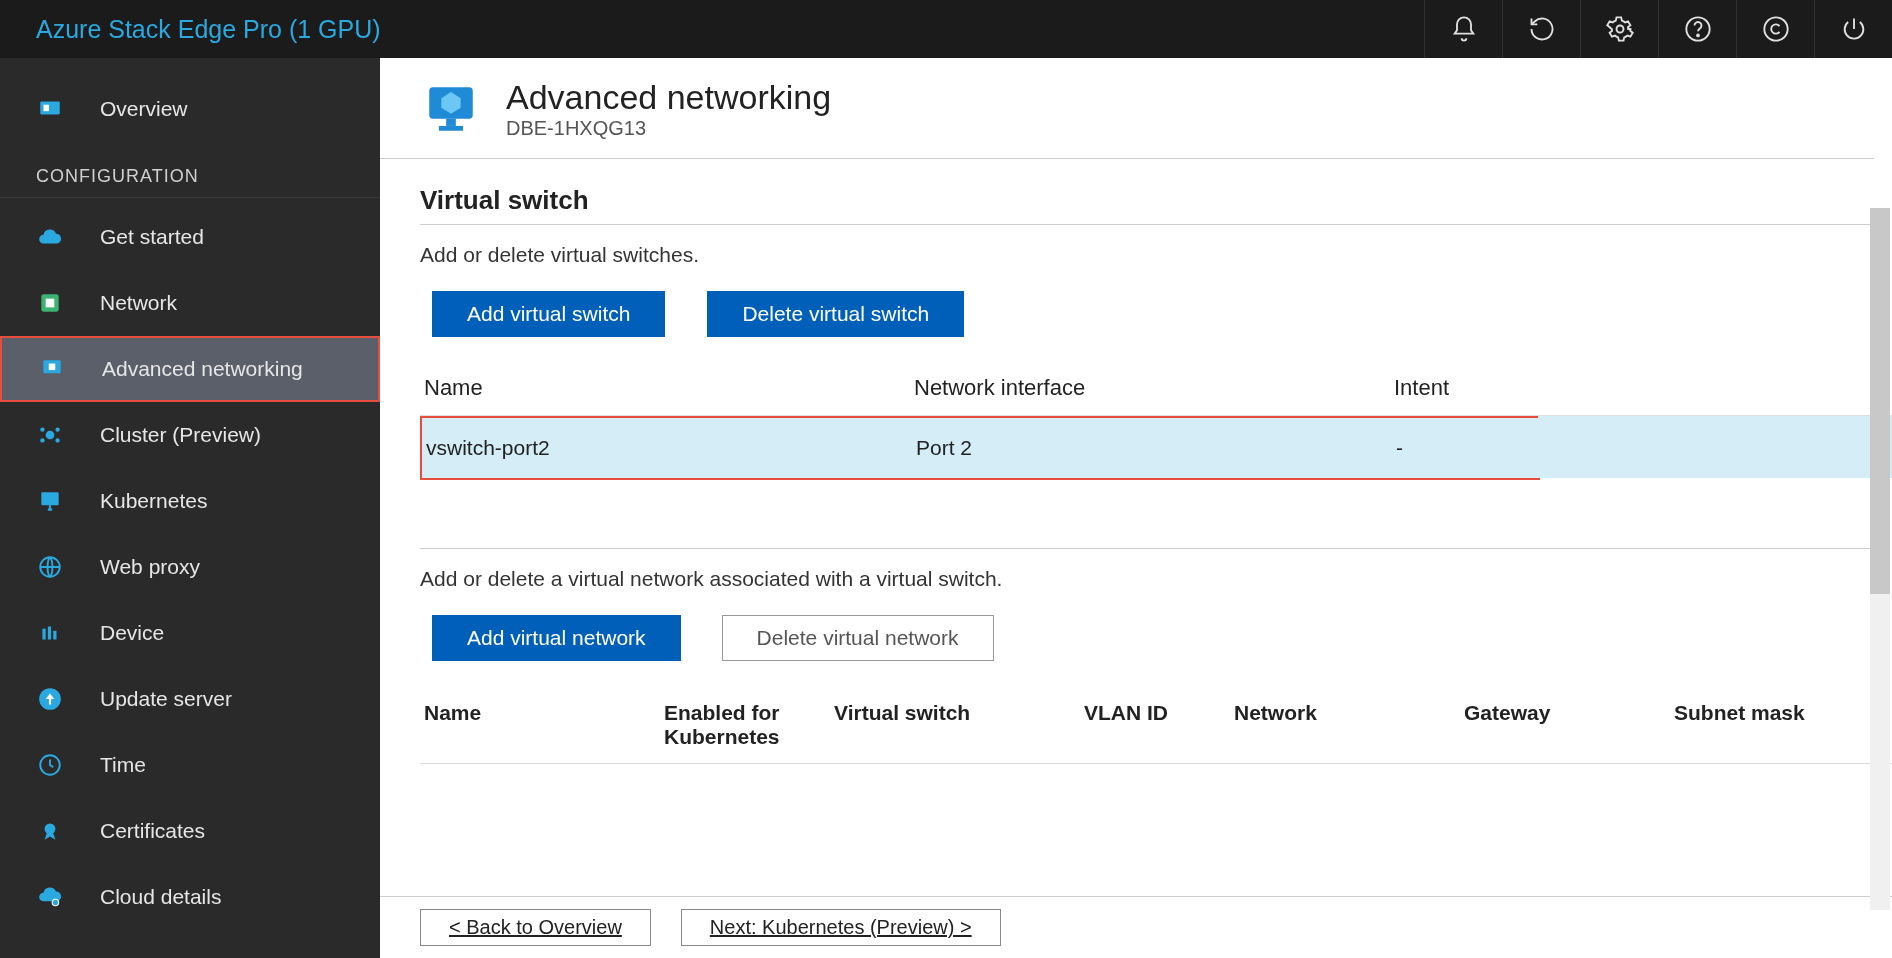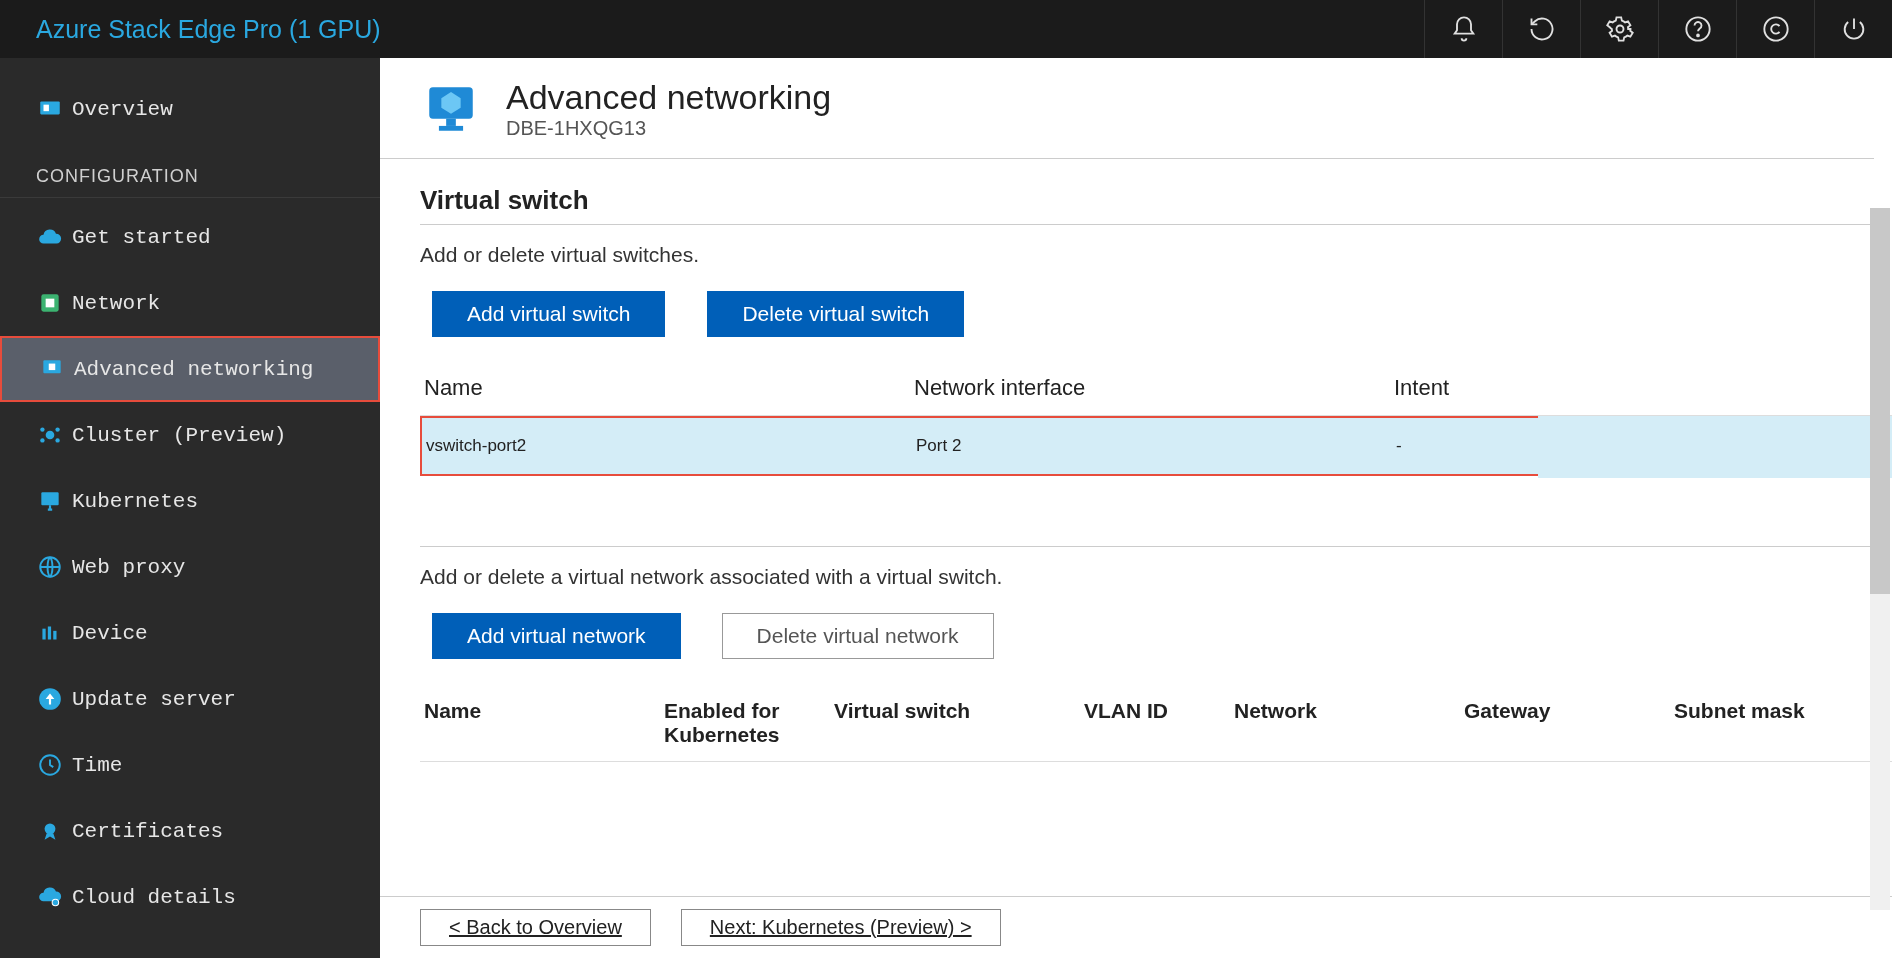--- a/index.html
+++ b/index.html
@@ -11,21 +11,21 @@
 .topbar-title { color: #2aa8e0; font-size: 25px; font-weight: 400; padding-left: 36px; flex: 1; }
 .topbar-icons { display: flex; height: 100%; }
 .topbar-icon { width: 78px; display: flex; align-items: center; justify-content: center; color: #e0e0e0; border-left: 1px solid #333; cursor: pointer; }
 .topbar-icon svg { width: 28px; height: 28px; }
 
 
 .body { display: flex; flex: 1; min-height: 0; }
 
 
 .sidebar { width: 380px; background: #2a2a2a; color: #e6e6e6; padding-top: 18px; overflow-y: auto; }
-.side-item { display: flex; align-items: center; height: 66px; padding-left: 36px; gap: 8px; cursor: pointer; font-size: 21px; font-family: Liberation Mono, monospace; }
+.side-item { display: flex; align-items: center; height: 66px; padding-left: 36px; gap: 36px; cursor: pointer; font-size: 21px; }
 .side-item.selected { background: #5a5f6a; border: 2px solid #e74c3c; }
 .side-section { padding: 24px 36px 10px 36px; font-size: 18px; letter-spacing: 1px; color: #d0d0d0; border-bottom: 1px solid #3a3a3a; margin-bottom: 6px; }
 .side-icon { width: 28px; height: 28px; display: flex; align-items: center; justify-content: center; }
 .side-icon svg { width: 26px; height: 26px; }
 
 
 .main { flex: 1; background: #fff; display: flex; flex-direction: column; min-width: 0; position: relative; }
 .page-header { display: flex; align-items: center; gap: 24px; padding: 20px 0 18px 40px; border-bottom: 1px solid #ccc; margin: 0 18px 0 0; }
 .page-header-icon { width: 62px; height: 62px; display:flex; align-items:center; justify-content:center; }
 .page-header-icon svg { width: 58px; height: 58px; }
@@ -40,21 +40,21 @@
 
 .btn-row { display: flex; gap: 30px; margin-bottom: 20px; }
 .btn { font-size: 21px; padding: 10px 34px; cursor: pointer; border: 1px solid transparent; }
 .btn.primary { background: #005fb8; color: #fff; margin-left: 12px; }
 .btn.secondary { background: #fff; color: #555; border: 1px solid #999; margin-left: 11px; }
 
 .vs-head { display:flex; font-size:22px; color:#222; padding: 18px 0 14px 4px; border-bottom: 1px solid #ddd; }
 .vs-col-name { width: 490px; }
 .vs-col-nic  { width: 480px; }
 .vs-col-int  { flex:1; }
-.vs-row { display:flex; font-size:17px; color:#222; padding: 18px 0 18px 4px; background:#d4edf7; border: 2px solid #e74c3c; }
+.vs-row { display:flex; font-size:21px; color:#222; padding: 18px 0 18px 4px; background:#d4edf7; border: 2px solid #e74c3c; }
 .vs-row-ext { background:#d4edf7; height: 62px; margin-left:-2px; flex:1; }
 .vs-row-line { display:flex; align-items:stretch; }
 .vs-row-wrap { width: 1120px; }
 
 .vn-head { display:flex; font-size:21px; font-weight:600; color:#222; padding: 20px 0 14px 4px; border-bottom: 1px solid #ddd; }
 .vn-c1 { width: 240px; } .vn-c2 { width: 170px; } .vn-c3 { width: 250px; } .vn-c4 { width: 150px; } .vn-c5 { width: 230px; } .vn-c6 { width: 210px; } .vn-c7 { flex:1; }
 
 .footer { border-top: 1px solid #ccc; padding: 12px 0 12px 40px; display:flex; gap: 30px; }
 .nav-btn { font-size: 20px; padding: 6px 28px; background:#fff; border:1px solid #888; text-decoration: underline; color:#222; cursor:pointer; }
 

